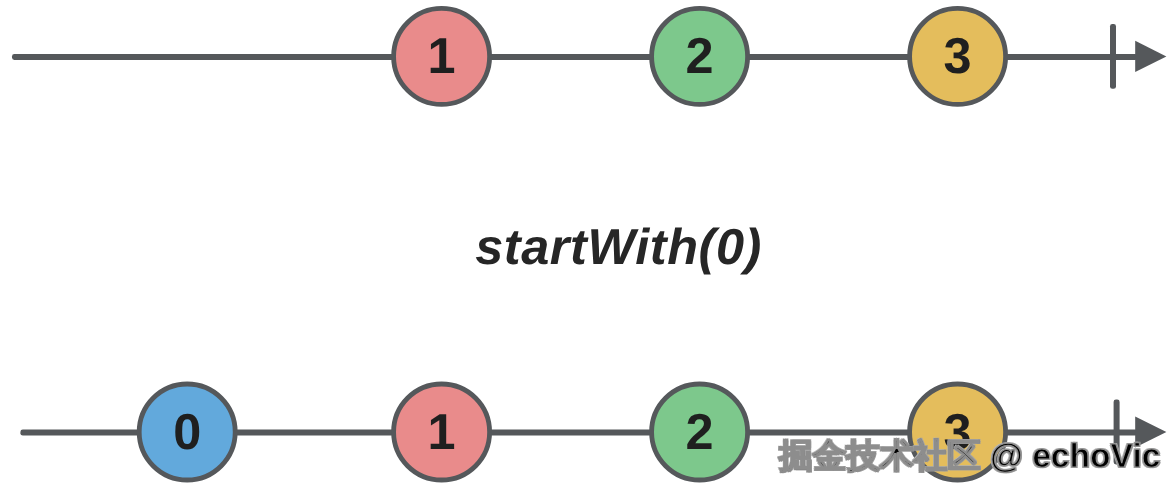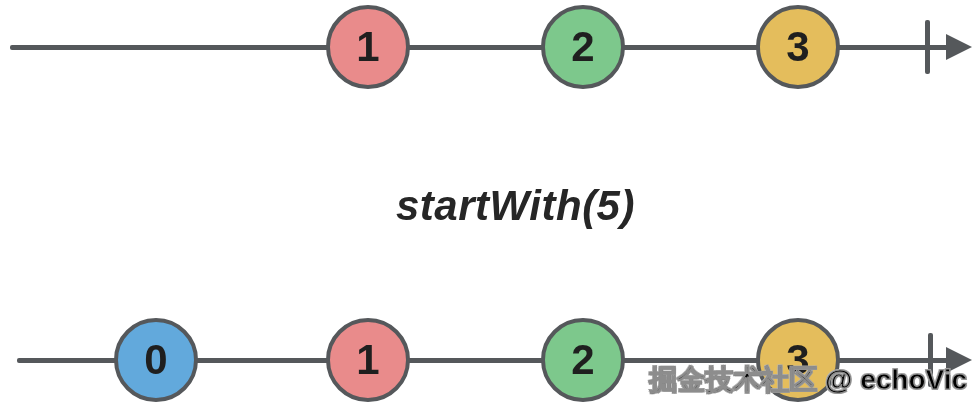--- a/index.html
+++ b/index.html
@@ -97,21 +97,21 @@
     <div class="timeline-line" style="left: 10px;"></div>
     <div class="complete-bar" style="left: 924.5px;"></div>
     <div class="arrow-head"></div>
     <div class="events">
         <div class="marble" style="left: 326px; background: rgb(233, 139, 139);">1</div>
         <div class="marble" style="left: 541px; background: rgb(125, 200, 140);">2</div>
         <div class="marble" style="left: 756px; background: rgb(228, 189, 92);">3</div>
       </div>
   </div>
 
-  <div class="operator-label">startWith(5)</div>
+  <div class="operator-label">startWith(0)</div>
 
   <div class="stream" id="stream-1" style="top: 360px;">
     <div class="timeline-line" style="left: 17px;"></div>
     <div class="complete-bar" style="left: 927.5px;"></div>
     <div class="arrow-head"></div>
     <div class="events">
         <div class="marble" style="left: 114px; background: rgb(98, 169, 220);">0</div>
         <div class="marble" style="left: 326px; background: rgb(233, 139, 139);">1</div>
         <div class="marble" style="left: 541px; background: rgb(125, 200, 140);">2</div>
         <div class="marble" style="left: 756px; background: rgb(228, 189, 92);">3</div>

